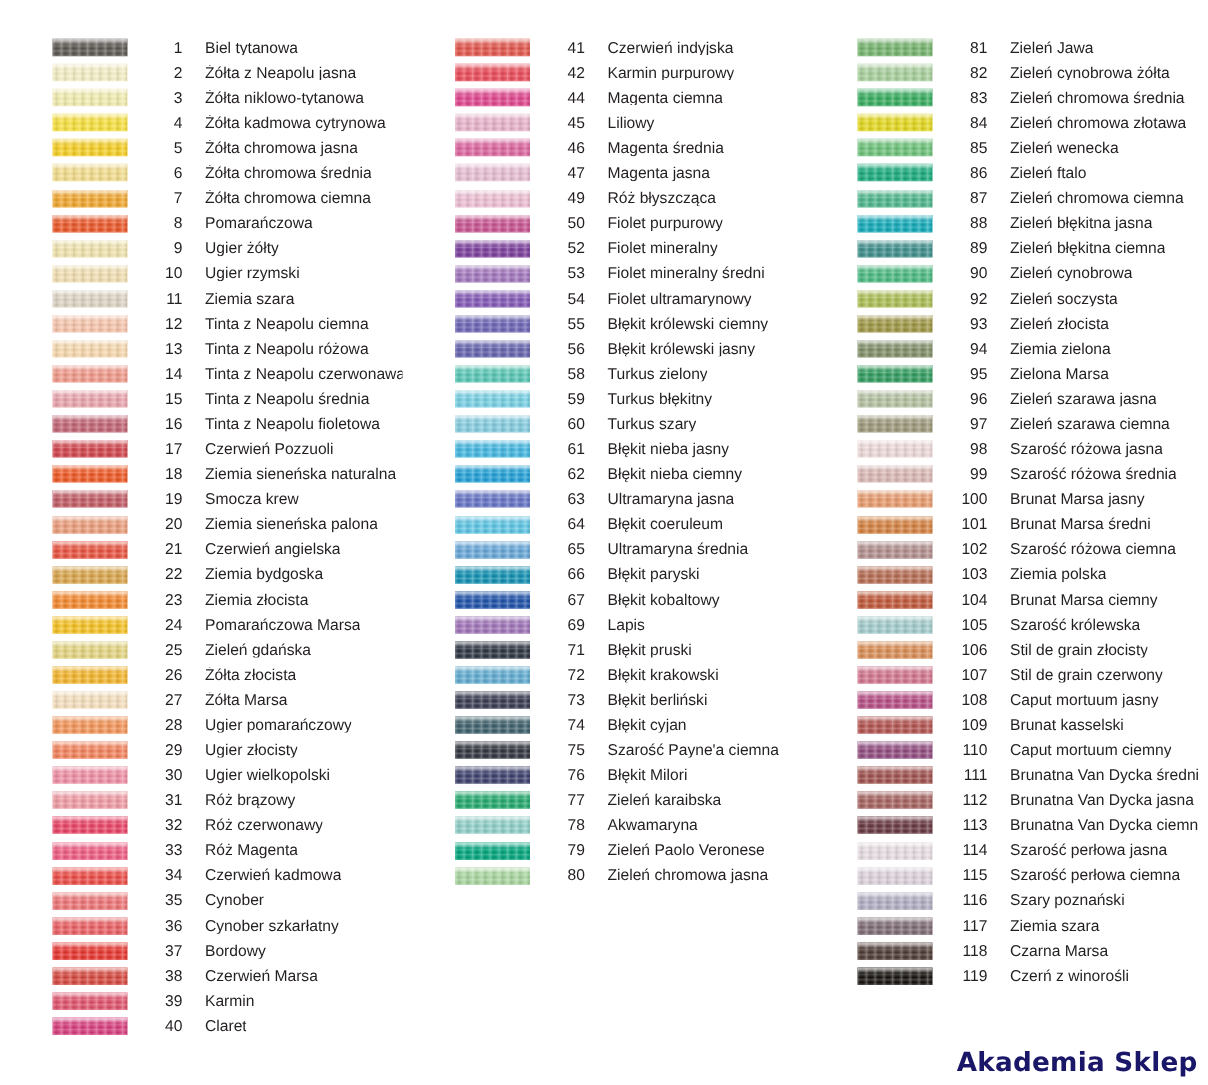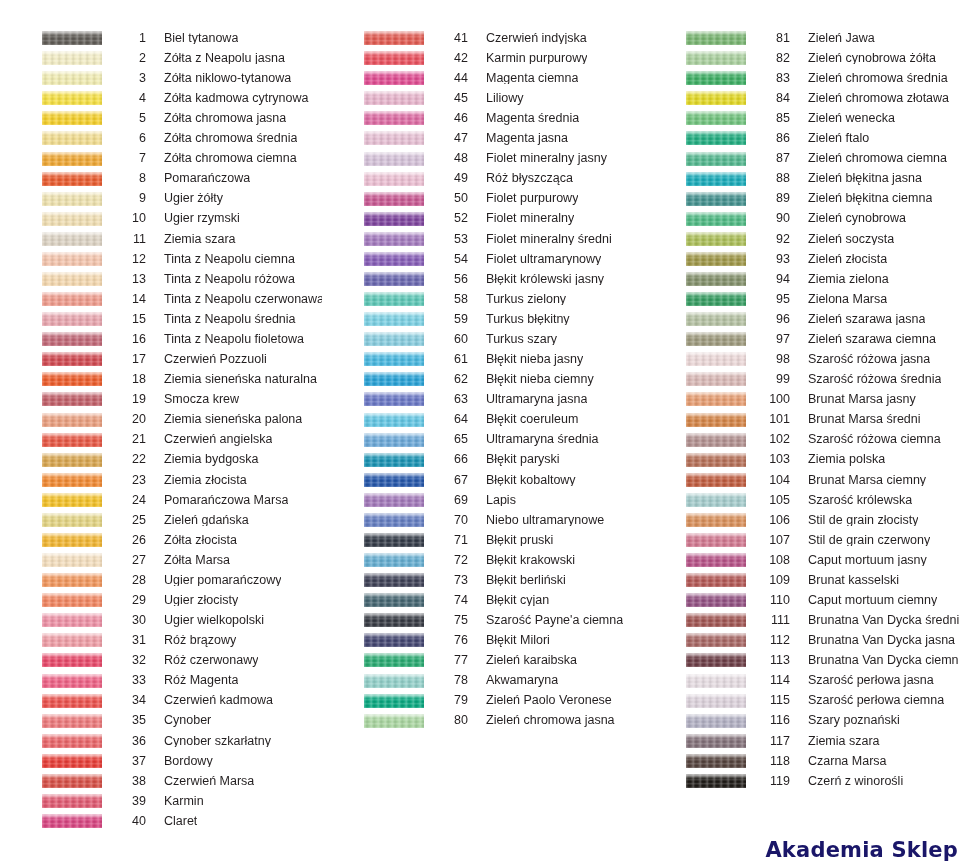--- a/index.html
+++ b/index.html
@@ -570,30 +570,20 @@
             <span class="swatch" style="background: rgb(231, 190, 211);">
               <span class="grain"></span>
               <span class="fade-top"></span>
             </span>
           </div>
           <div class="num-cell">47</div>
           <div class="name-cell">Magenta jasna</div>
         </div>
         <div class="color-row">
           <div class="swatch-cell">
-            <span class="swatch" style="background: rgb(213, 193, 217);">
-              <span class="grain"></span>
-              <span class="fade-top"></span>
-            </span>
-          </div>
-          <div class="num-cell">48</div>
-          <div class="name-cell">Fiolet mineralny jasny</div>
-        </div>
-        <div class="color-row">
-          <div class="swatch-cell">
             <span class="swatch" style="background: rgb(237, 190, 210);">
               <span class="grain"></span>
               <span class="fade-top"></span>
             </span>
           </div>
           <div class="num-cell">49</div>
           <div class="name-cell">Róż błyszcząca</div>
         </div>
         <div class="color-row">
           <div class="swatch-cell">
@@ -630,20 +620,30 @@
             <span class="swatch" style="background: rgb(130, 87, 181);">
               <span class="grain"></span>
               <span class="fade-top"></span>
             </span>
           </div>
           <div class="num-cell">54</div>
           <div class="name-cell">Fiolet ultramarynowy</div>
         </div>
         <div class="color-row">
           <div class="swatch-cell">
+            <span class="swatch" style="background: rgb(107, 99, 180);">
+              <span class="grain"></span>
+              <span class="fade-top"></span>
+            </span>
+          </div>
+          <div class="num-cell">55</div>
+          <div class="name-cell">Błękit królewski ciemny</div>
+        </div>
+        <div class="color-row">
+          <div class="swatch-cell">
             <span class="swatch" style="background: rgb(100, 97, 173);">
               <span class="grain"></span>
               <span class="fade-top"></span>
             </span>
           </div>
           <div class="num-cell">56</div>
           <div class="name-cell">Błękit królewski jasny</div>
         </div>
         <div class="color-row">
           <div class="swatch-cell">
@@ -747,30 +747,20 @@
         </div>
         <div class="color-row">
           <div class="swatch-cell">
             <span class="swatch" style="background: rgb(159, 115, 184);">
               <span class="grain"></span>
               <span class="fade-top"></span>
             </span>
           </div>
           <div class="num-cell">69</div>
           <div class="name-cell">Lapis</div>
-        </div>
-        <div class="color-row">
-          <div class="swatch-cell">
-            <span class="swatch" style="background: rgb(94, 121, 192);">
-              <span class="grain"></span>
-              <span class="fade-top"></span>
-            </span>
-          </div>
-          <div class="num-cell">70</div>
-          <div class="name-cell">Niebo ultramarynowe</div>
         </div>
         <div class="color-row">
           <div class="swatch-cell">
             <span class="swatch" style="background: rgb(43, 51, 64);">
               <span class="grain"></span>
               <span class="fade-top"></span>
             </span>
           </div>
           <div class="num-cell">71</div>
           <div class="name-cell">Błękit pruski</div>

